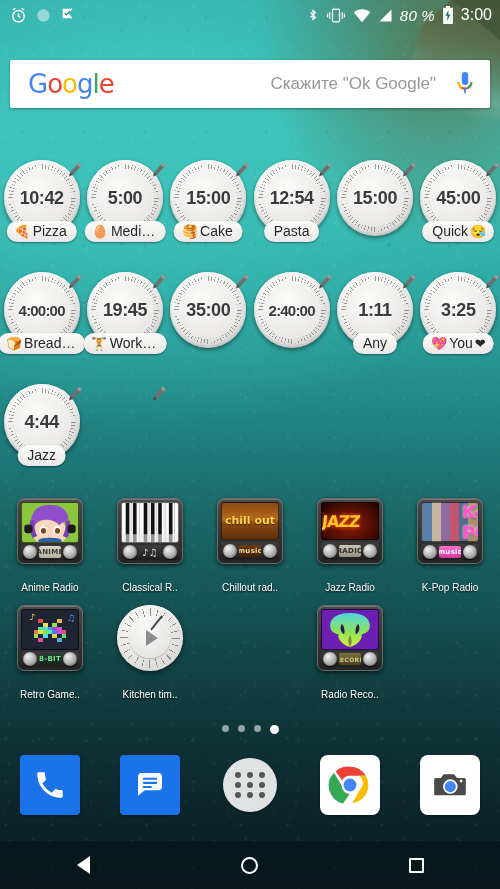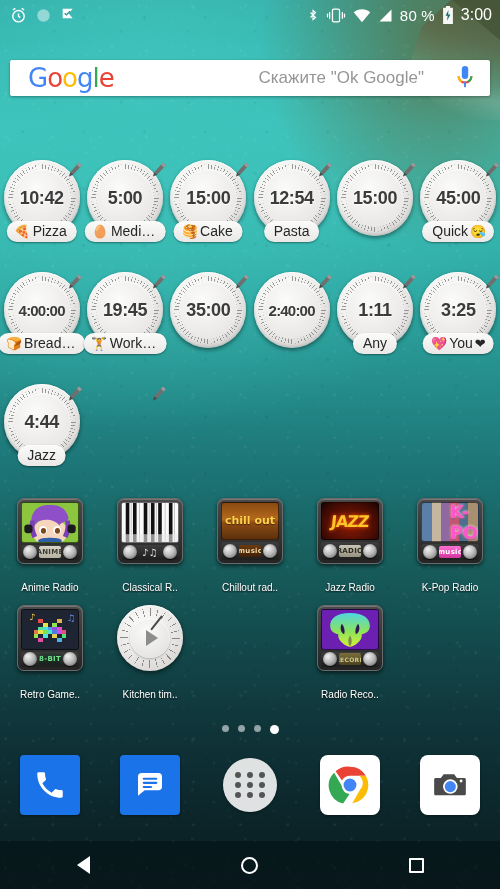--- a/index.html
+++ b/index.html
@@ -64,35 +64,34 @@
     position: relative; z-index: 5;
     height: 30px; width: 100%;
     display: flex; align-items: center;
     padding: 0 8px 0 10px;
     color: #fff;
     font-size: 15px;
   }
   .sb-left { display: flex; align-items: center; gap: 9px; }
   .sb-right { margin-left: auto; display: flex; align-items: center; gap: 7px; }
   .sb-icon { display: inline-flex; align-items: center; justify-content: center; }
-  .sb-text { font-size: 15px; letter-spacing: .2px; color: #fff; }
+  .sb-text { font-size: 15px; letter-spacing: .2px; color: #fff; font-style: italic; }
   .sb-clock { font-size: 16px; }
   .dim { opacity: .45; }
 
   
   .searchbar {
     position: absolute; z-index: 5;
     left: 10px; right: 10px; top: 60px;
-    height: 36px;
+    height: 48px;
     background: #fff;
     border-radius: 2px;
     box-shadow: 0 1px 3px rgba(0,0,0,.35);
     display: flex; align-items: center;
     padding: 0 14px 0 18px;
-    gap: 12px;
   }
   .glogo { font-size: 26px; letter-spacing: -1px; font-family: "DejaVu Sans", sans-serif; }
   .glogo span:nth-child(1){color:#4285F4}
   .glogo span:nth-child(2){color:#EA4335}
   .glogo span:nth-child(3){color:#FBBC05}
   .glogo span:nth-child(4){color:#4285F4}
   .glogo span:nth-child(5){color:#34A853}
   .glogo span:nth-child(6){color:#EA4335}
   .search-hint {
     flex: 1; text-align: right; padding-right: 18px;
@@ -193,21 +192,21 @@
     border-radius: 7px;
     background: linear-gradient(180deg,#4a4a4a,#242424);
     border: 1.5px solid #6a6a6a;
     box-shadow: 0 2px 4px rgba(0,0,0,.6), inset 0 1px 0 rgba(255,255,255,.25);
     padding: 3px;
     display: flex; flex-direction: column; gap: 2px;
   }
   .radio-screen {
     flex: 1 1 auto; border-radius: 3px; overflow: hidden;
     position: relative;
-    display: flex; align-items: center; justify-content: center;
+    display: flex; align-items: center; justify-content: flex-start;
     border: 1px solid rgba(0,0,0,.55);
   }
   .radio-panel {
     height: 18px; border-radius: 3px;
     background: linear-gradient(180deg,#3d3d3d,#1e1e1e);
     display: flex; align-items: center; justify-content: space-between;
     padding: 0 2px;
   }
   .knob {
     width: 14px; height: 14px; border-radius: 50%;

